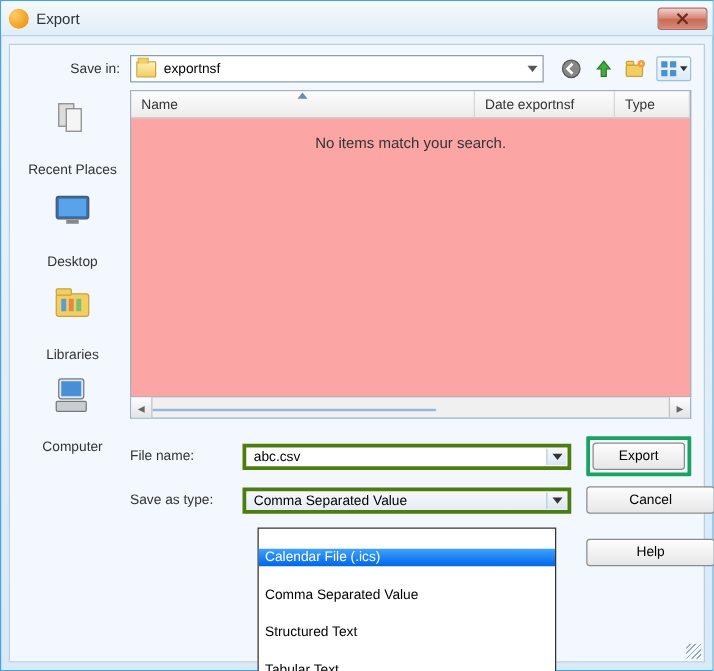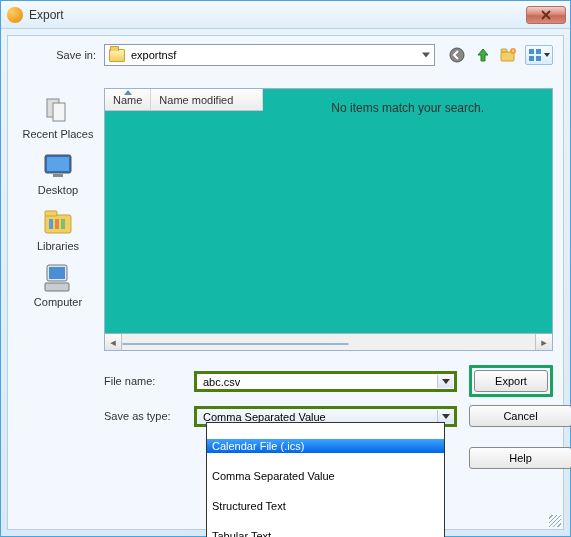--- a/index.html
+++ b/index.html
@@ -7,38 +7,38 @@
   
   .window { width: 571px; height: 537px; border: 1px solid #4aa3df; background: linear-gradient(#eaf3fb, #d8e9f8); display: flex; flex-direction: column; }
   
   .titlebar { height: 28px; display: flex; align-items: center; padding: 0 4px 0 6px; background: linear-gradient(#f5fafd, #e0eef9); border-bottom: 1px solid #b8d4ea; }
   .title-icon { width: 16px; height: 16px; border-radius: 50%; background: radial-gradient(circle at 30% 30%, #ffcc66, #e68a00); margin-right: 6px; }
   .titlebar .title { flex: 1; color: #333; font-size: 12px; }
   .close-btn { width: 40px; height: 18px; border: 1px solid #a76f6f; border-radius: 3px; background: linear-gradient(#f4cfc8, #d98a7a 45%, #c76b55 55%, #d98a7a); display: flex; align-items: center; justify-content: center; color: #6b2d1c; cursor: pointer; }
   
   .inner { flex: 1; margin: 6px; background: #f2f8fd; border: 1px solid #b8cfe3; padding: 8px 10px 10px 10px; display: flex; flex-direction: column; position: relative; }
   
-  .saverow { display: flex; align-items: center; margin-bottom: 22px; }
+  .saverow { display: flex; align-items: center; margin-bottom: 6px; }
   .saverow .lbl { width: 86px; text-align: right; padding-right: 8px; color: #333; }
   .folder-combo { flex: 1; display: flex; align-items: center; height: 22px; background: #fff; border: 1px solid #8a9db2; padding: 0 20px 0 4px; position: relative; }
   .folder-combo .folder-icon { width: 16px; height: 13px; background: linear-gradient(#fff1b5, #f3ce63); border: 1px solid #c9a339; border-radius: 1px; margin-right: 6px; position: relative; }
   .folder-combo .folder-icon:before { content: ""; position: absolute; top: -4px; left: 0; width: 7px; height: 4px; background: #f3ce63; border: 1px solid #c9a339; border-bottom: none; border-radius: 1px 1px 0 0; }
   .folder-combo .dd { position: absolute; right: 4px; top: 50%; transform: translateY(-50%); border-left: 4px solid transparent; border-right: 4px solid transparent; border-top: 5px solid #555; }
   .nav-icons { display: flex; gap: 6px; margin-left: 12px; align-items: center; }
   .nav-icons .ic { width: 20px; height: 20px; display: flex; align-items: center; justify-content: center; cursor: pointer; }
   
   .body { flex: 1; display: flex; gap: 6px; min-height: 0; }
   
   .places { width: 80px; display: flex; flex-direction: column; align-items: center; gap: 10px; padding-top: 6px; }
-  .place { display: flex; flex-direction: column; align-items: center; gap: 2px; width: 100%; text-align: center; cursor: pointer; color: #333; }
+  .place { display: flex; flex-direction: column; align-items: center; gap: 20px; width: 100%; text-align: center; cursor: pointer; color: #333; }
   .place .pic { width: 36px; height: 32px; display: flex; align-items: center; justify-content: center; }
   
   .rightcol { flex: 1; display: flex; flex-direction: column; min-width: 0; }
   
-  .filelist { height: 246px; background: #14b8a6; border: 1px solid #9cb4cb; display: flex; flex-direction: row; }
+  .filelist { height: 246px; background: #fca5a5; border: 1px solid #9cb4cb; display: flex; flex-direction: column; }
   .cols { display: flex; height: 22px; background: linear-gradient(#fdfdfd, #ececec); border-bottom: 1px solid #c6c6c6; font-size: 11px; color: #333; }
   .cols > div { padding: 3px 8px; border-right: 1px solid #d6d6d6; display: flex; align-items: center; position: relative; }
   .col-name { flex: 1; }
   .col-date { width: 112px; }
   .col-type { width: 60px; border-right: none; }
   .sort-arrow { position:absolute; left:50%; top:1px; transform:translateX(-50%); width:0; height:0; border-left:4px solid transparent; border-right:4px solid transparent; border-bottom:5px solid #6d8aa8; }
   .empty-msg { flex: 1; display: flex; justify-content: center; padding-top: 12px; color: #333; font-size: 12px; }
   
   .hscroll { height: 17px; background: #f0f0f0; border: 1px solid #9cb4cb; border-top: none; display: flex; align-items: center; }
   .hscroll .arrow { width: 17px; height: 100%; background: linear-gradient(#fdfdfd,#e4e4e4); border-right: 1px solid #c2c2c2; display:flex;align-items:center;justify-content:center;color:#666; }
@@ -164,21 +164,22 @@
         </div>
       </div>
 
       <div class="rightcol">
         <div class="filelist">
           <div class="cols">
             <div class="col-name">
               <span>Name</span>
               <span class="sort-arrow"></span>
             </div>
-            <div class="col-date">Name modified</div>
+            <div class="col-date">Date exportnsf</div>
+            <div class="col-type">Type</div>
           </div>
           <div class="empty-msg">No items match your search.</div>
         </div>
         <div class="hscroll">
           <div class="arrow">◂</div>
           <div class="track">
               <div class="thumb"></div>
             </div>
           <div class="arrow r">▸</div>
         </div>

